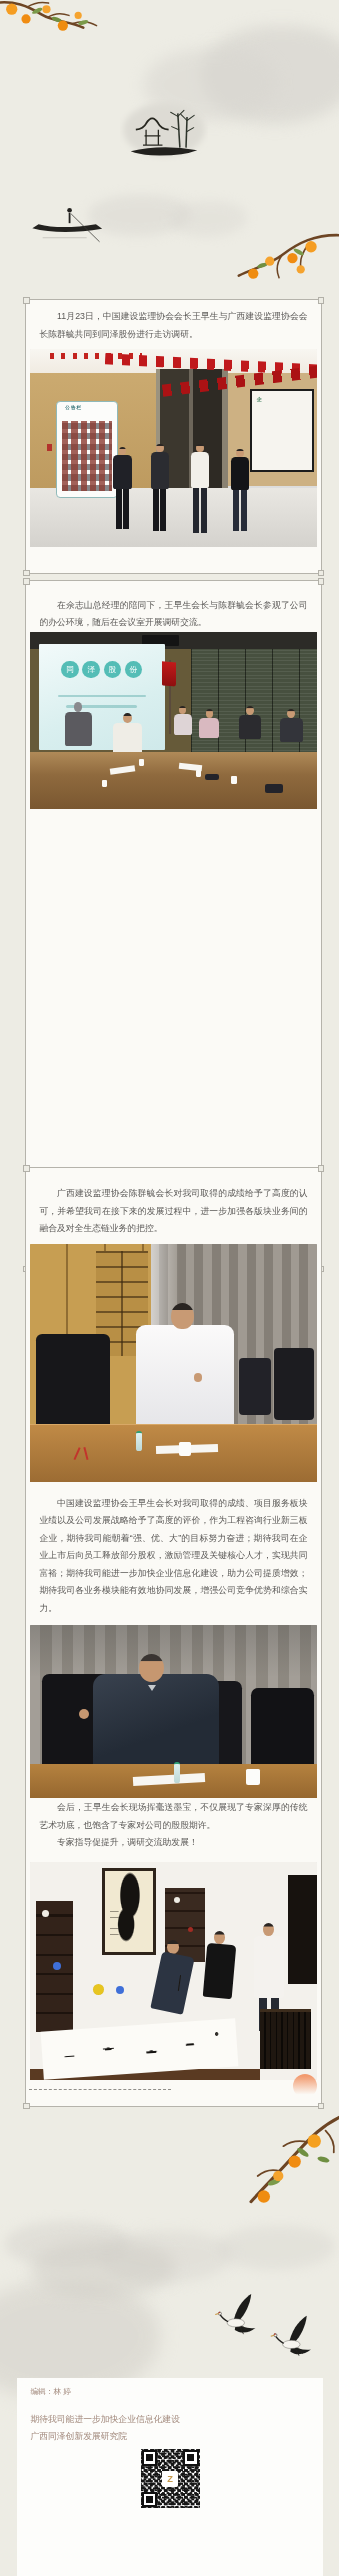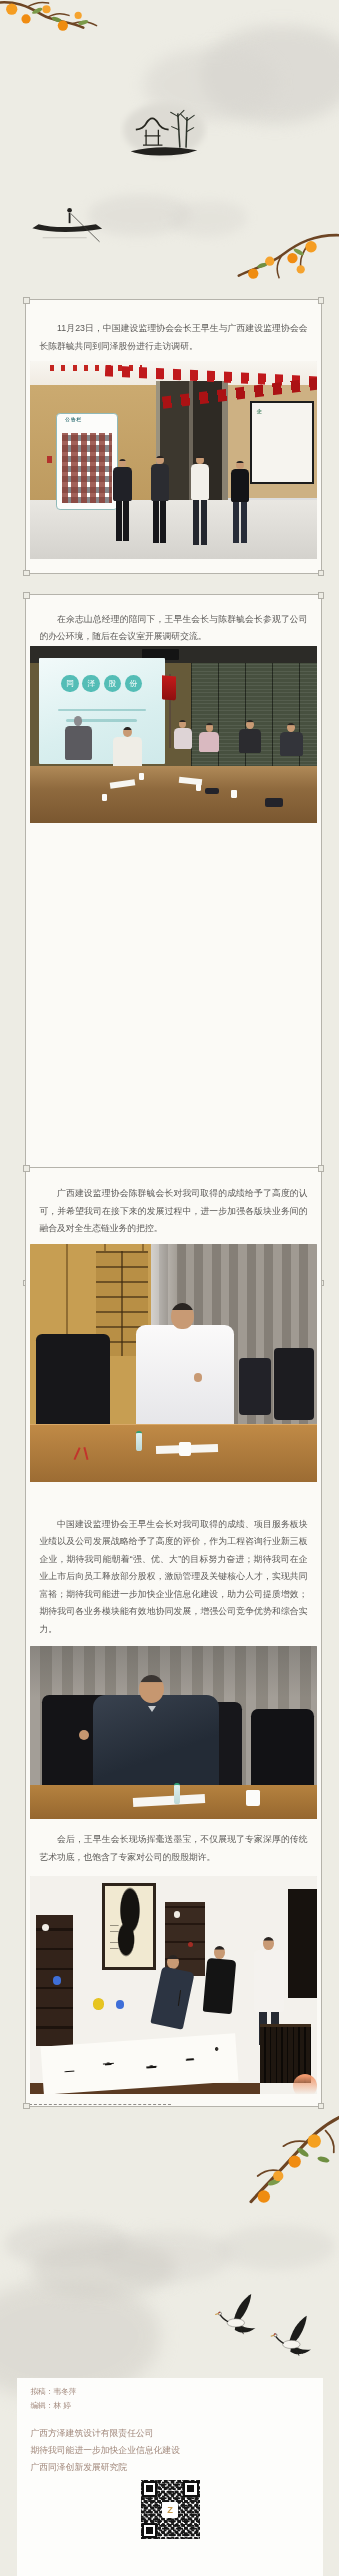--- a/index.html
+++ b/index.html
@@ -253,21 +253,21 @@
       <circle cx="140" cy="88" r="10" fill="#ef8c10"></circle>
     <circle cx="232" cy="80" r="8" fill="#f5a32e"></circle>
   </svg>
 
   <section class="panel" style="top:299px;height:275px">
     <span class="corner tl"></span>
     <span class="corner tr"></span>
     <span class="corner bl"></span>
     <span class="corner br"></span>
 
-    <p class="para" style="margin-top:20px">11月23日，中国建设监理协会会长王早生与广西建设监理协会会长陈群毓共同到同泽股份进行走访调研。</p>
+    <p class="para" style="margin-top:8px">11月23日，中国建设监理协会会长王早生与广西建设监理协会会长陈群毓共同到同泽股份进行走访调研。</p>
 
     <div class="photo" style="margin-top:6.2px;height:198px">
       <div class="layer p1-ceil"></div>
       <div class="layer p1-wl"></div>
       <div class="layer p1-alarm"></div>
       <div class="layer p1-door"></div>
       <div class="layer p1-wr"></div>
       <div class="layer p1-tv">
         <span class="ch">企</span>
       </div>
@@ -295,21 +295,21 @@
         <i class="legs" style="height:45px;background:linear-gradient(90deg,#23262e 44%,rgba(0,0,0,0) 44% 56%,#23262e 56%)"></i>
       </div>
       <div class="person" style="left:70%;bottom:8%">
         <i class="head"></i>
         <i class="torso" style="height:33px;background:#131417"></i>
         <i class="legs" style="height:41px;background:linear-gradient(90deg,#272c38 44%,rgba(0,0,0,0) 44% 56%,#272c38 56%)"></i>
       </div>
     </div>
   </section>
 
-  <section class="panel" style="top:594px;height:690px">
+  <section class="panel" style="top:580px;height:690px">
     <span class="corner tl"></span>
     <span class="corner tr"></span>
     <span class="corner bl"></span>
     <span class="corner br"></span>
 
     <p class="para" style="margin-top:15.5px">在佘志山总经理的陪同下，王早生会长与陈群毓会长参观了公司的办公环境，随后在会议室开展调研交流。</p>
 
 
 
     <div class="photo" style="margin-top:0;height:177px">
@@ -385,39 +385,40 @@
       <div class="layer p4-head"></div>
       <div class="layer p4-hand"></div>
       <div class="layer p4-table"></div>
       <div class="itm paper" style="left:44%;bottom:12%;width:62px;height:8.2px;transform:rotate(-2deg)"></div>
       <div class="itm bottle" style="left:37%;bottom:13%"></div>
       <div class="itm mug" style="left:52%;bottom:11%"></div>
       <div class="itm pen" style="left:16%;bottom:9%;transform:rotate(24deg)"></div>
       <div class="itm pen" style="left:19%;bottom:9%;transform:rotate(-14deg)"></div>
     </div>
 
-    <p class="para" style="margin-top:34px">中国建设监理协会王早生会长对我司取得的成绩、项目服务板块业绩以及公司发展战略给予了高度的评价，作为工程咨询行业新三板企业，期待我司能朝着“强、优、大”的目标努力奋进；期待我司在企业上市后向员工释放部分股权，激励管理及关键核心人才，实现共同富裕；期待我司能进一步加快企业信息化建设，助力公司提质增效；期待我司各业务模块能有效地协同发展，增强公司竞争优势和综合实力。</p>
+    <p class="para" style="margin-top:13px">中国建设监理协会王早生会长对我司取得的成绩、项目服务板块业绩以及公司发展战略给予了高度的评价，作为工程咨询行业新三板企业，期待我司能朝着“强、优、大”的目标努力奋进；期待我司在企业上市后向员工释放部分股权，激励管理及关键核心人才，实现共同富裕；期待我司能进一步加快企业信息化建设，助力公司提质增效；期待我司各业务模块能有效地协同发展，增强公司竞争优势和综合实力。</p>
 
     <div class="photo" style="margin-top:8.2px;height:173px">
       <div class="layer p5-curt"></div>
       <div class="layer p5-shade"></div>
       <div class="layer p5-ch1"></div>
       <div class="layer p5-ch2"></div>
       <div class="layer p5-ch3"></div>
       <div class="layer p5-torso"></div>
       <div class="layer p5-collar"></div>
       <div class="layer p5-head"></div>
       <div class="layer p5-hand"></div>
       <div class="layer p5-table"></div>
       <div class="itm paper" style="left:36%;bottom:8%;width:72px;height:9.3px;transform:rotate(-3deg)"></div>
       <div class="itm bottle" style="left:50%;bottom:9%;height:18.5px"></div>
       <div class="itm mug" style="right:20%;bottom:8%;width:13.4px;height:15.5px"></div>
     </div>
 
-    <p class="para" style="margin-top:12px">会后，王早生会长现场挥毫送墨宝，不仅展现了专家深厚的传统艺术功底，也饱含了专家对公司的殷殷期许。</p>
+    <p class="para" style="margin-top:1px">会后，王早生会长现场挥毫送墨宝，不仅展现了专家深厚的传统艺术功底，也饱含了专家对公司的殷殷期许。</p>
+    <p class="para">专家指导促提升，调研交流助发展！</p>
 
     <div class="photo" style="margin-top:9.8px;height:218px">
       <div class="layer p6-wall"></div>
       <div class="layer p6-frame"></div>
       <div class="layer p6-sh1"></div>
       <div class="layer p6-sh2"></div>
       <div class="layer p6-cabr"></div>
       <div class="itm vase" style="left:4%;top:22%;width:7.2px;height:7.2px;background:#f0ece4"></div>
       <div class="itm vase" style="left:8%;top:46%;width:8.2px;height:8.2px;background:#3f6fd8"></div>
       <div class="itm vase" style="left:50%;top:16%;width:6.7px;height:6.7px;background:#efece4"></div>
@@ -487,28 +488,24 @@
       <path d="M27,56 Q16,50 11,41" stroke="#23221f" stroke-width="2.5" fill="none"></path>
       <circle cx="11" cy="40" r="3" fill="#f6f4ee" stroke="#23221f" stroke-width="1"></circle>
       <circle cx="10" cy="38" r="1.6" fill="#b4392c"></circle>
       <path d="M9,40 L2,42" stroke="#c79540" stroke-width="2"></path>
       <path d="M55,64 L64,76 M50,66 L57,80" stroke="#23221f" stroke-width="1.6"></path>
     </g>
   </svg>
 
   <div class="footerbox">
     <div class="credit-row">
-      <span>拟稿：</span><span>韦冬萍</span>
-    </div>
-    <div class="credit-row">
       <span>编辑：</span><span>林  婷</span>
     </div>
 
     <div class="companies">
-      <div class="company">广西方泽建筑设计有限责任公司</div>
       <div class="company">期待我司能进一步加快企业信息化建设</div>
       <div class="company">广西同泽创新发展研究院</div>
     </div>
 
     <div class="qr">
       <span class="f tl"></span>
       <span class="f tr"></span>
       <span class="f bl"></span>
       <span class="logo">Z</span>
     </div>

